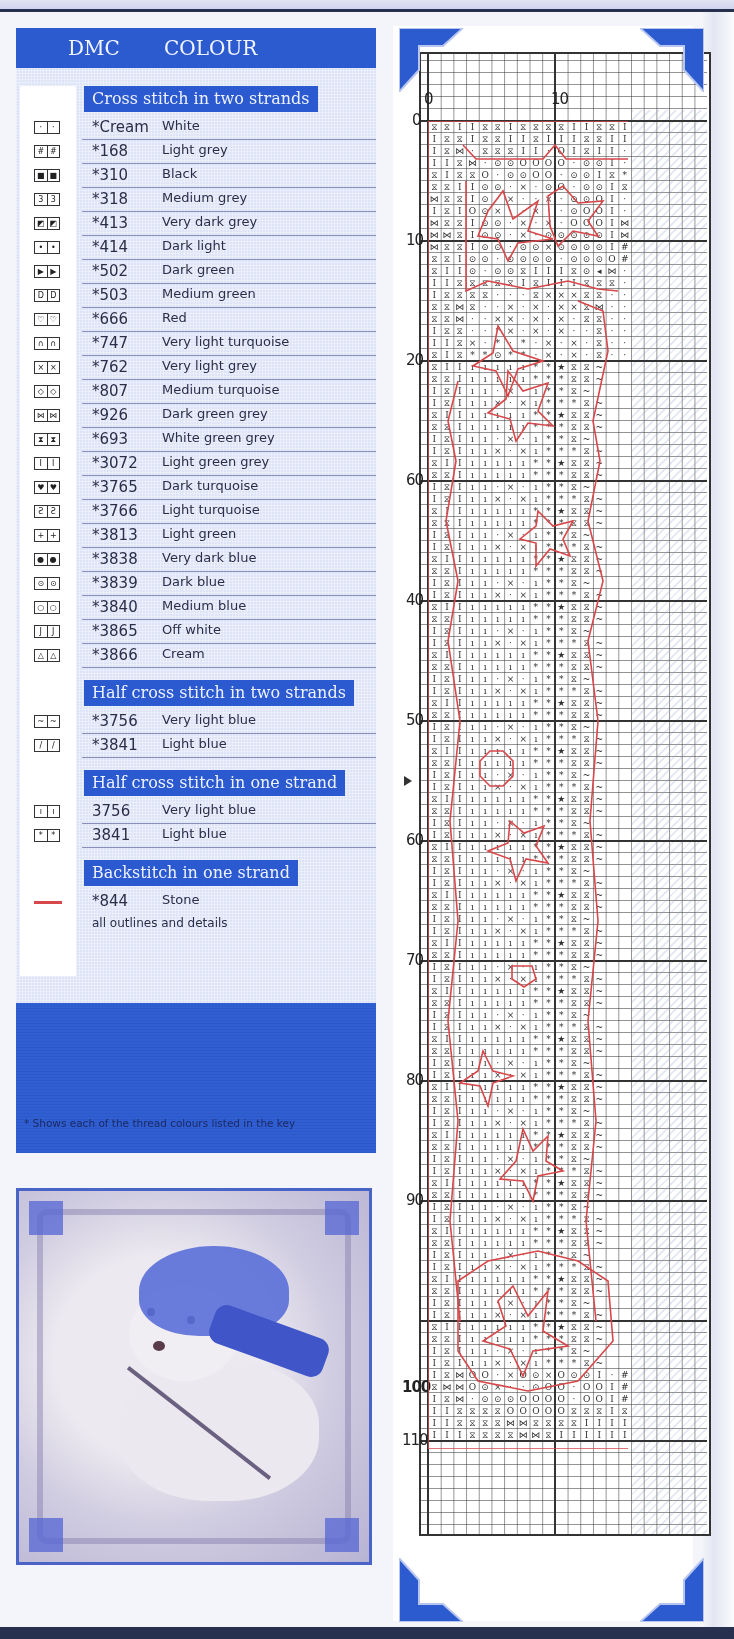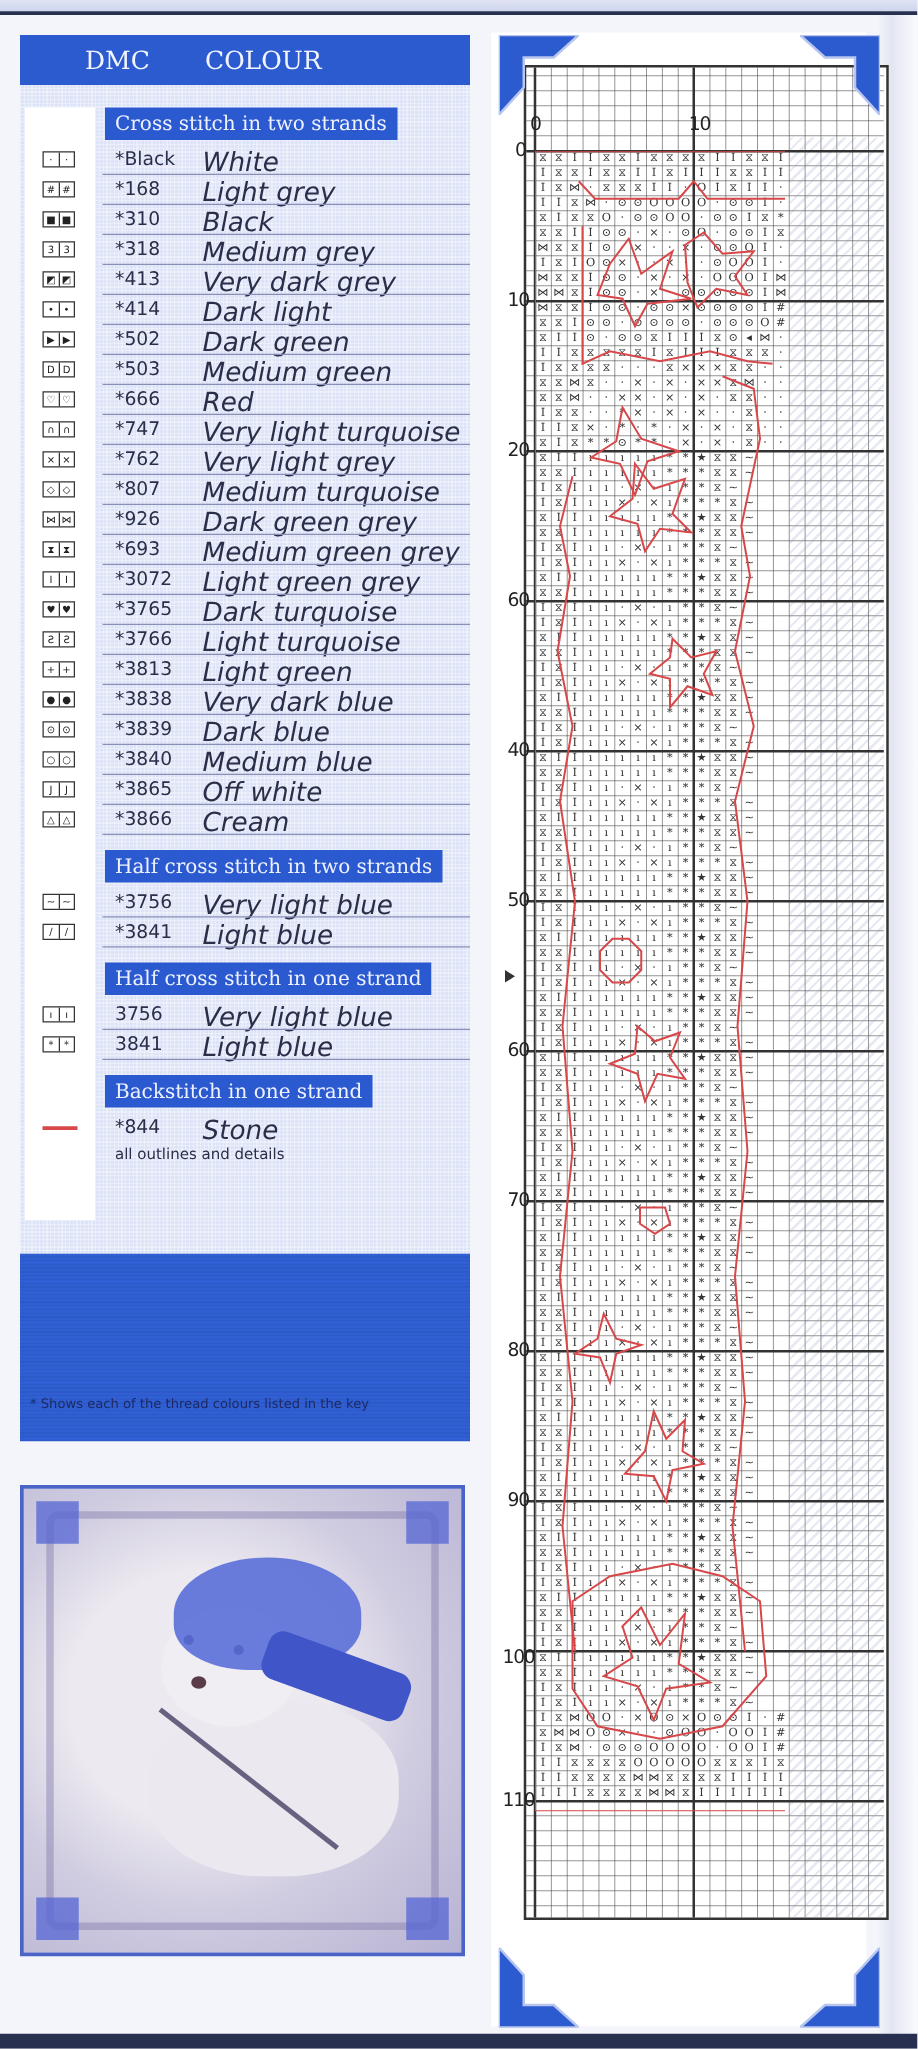--- a/index.html
+++ b/index.html
@@ -14,21 +14,21 @@
          background-image: repeating-linear-gradient(0deg, rgba(255,255,255,.35) 0 1px, transparent 1px 3px), repeating-linear-gradient(90deg, rgba(255,255,255,.35) 0 1px, transparent 1px 3px); }
   .key-head { position: absolute; left: 0; top: 0; width: 360px; height: 40px; background: #2c5bd0; color: #f2f5ff; font-family: "DejaVu Serif", serif; font-size: 20px; }
   .key-head span { position: absolute; top: 8px; }
   .sym-col { position: absolute; left: 4px; top: 58px; width: 56px; height: 890px; background: #ffffff; }
   .section-bar { position: absolute; left: 68px; height: 26px; background: #2b59cf; color: #eef2ff; font-family: "DejaVu Serif", serif; font-size: 16px; padding: 3px 8px; white-space: nowrap; }
   .row { position: absolute; left: 0; width: 360px; height: 24px; }
   .row .sym { position: absolute; left: 18px; top: 5px; width: 26px; height: 13px; border: 1px solid #333; background: #fff; display: flex; }
   .row .sym i { flex: 1; border-right: 1px solid #333; font-style: normal; font-size: 8px; line-height: 11px; text-align: center; color: #222; }
   .row .sym i:last-child { border-right: none; }
   .row .code { position: absolute; left: 76px; top: 2px; font-size: 15px; color: #2a2e48; }
-  .row .name { position: absolute; left: 146px; top: 2px; font-size: 21px; color: #2a2e48; font-style: italic; }
+  .row .name { position: absolute; left: 146px; top: 2px; font-size: 13px; color: #2a2e48; }
   .row .rule { position: absolute; left: 66px; right: 0; bottom: 0; height: 1px; background: #8a8fb8; }
   .bs-line { position: absolute; left: 18px; top: 11px; width: 28px; height: 3px; background: #d8474a; }
   .note { position: absolute; left: 76px; font-size: 12px; color: #2a2e48; }
 
   .fact { position: absolute; left: 16px; top: 1003px; width: 360px; height: 150px; background: #2f5fd3;
           background-image: repeating-linear-gradient(0deg, rgba(0,0,0,.06) 0 1px, transparent 1px 3px); }
   .fact-title { position: absolute; left: 8px; top: 8px; font-family: "DejaVu Serif", serif; font-style: italic; font-weight: bold; font-size: 22px; color: #1a2350; }
   .fact-body { position: absolute; left: 8px; top: 46px; width: 345px; font-family: "DejaVu Serif", serif; font-size: 11.5px; line-height: 16px; color: #eef2ff; }
   .fact-foot { position: absolute; left: 8px; top: 114px; font-size: 10.5px; color: #1d2a66; }
 
@@ -76,21 +76,21 @@
     <span style="left:148px">COLOUR</span>
   </div>
   <div class="sym-col"></div>
   <div id="key-rows">
       <div class="section-bar" style="top: 58px;">Cross stitch in two strands</div>
       <div class="row" style="top: 88px;">
         <div class="sym">
           <i>·</i>
           <i>·</i>
         </div>
-        <span class="code">*Black</span>
+        <span class="code">*Cream</span>
         <span class="name">White</span>
         <div class="rule"></div>
       </div>
       <div class="row" style="top: 112px;">
         <div class="sym">
           <i>#</i>
           <i>#</i>
         </div>
         <span class="code">*168</span>
         <span class="name">Light grey</span>
@@ -194,21 +194,21 @@
         <span class="code">*926</span>
         <span class="name">Dark green grey</span>
         <div class="rule"></div>
       </div>
       <div class="row" style="top: 400px;">
         <div class="sym">
           <i>⧗</i>
           <i>⧗</i>
         </div>
         <span class="code">*693</span>
-        <span class="name">Medium green grey</span>
+        <span class="name">White green grey</span>
         <div class="rule"></div>
       </div>
       <div class="row" style="top: 424px;">
         <div class="sym">
           <i>I</i>
           <i>I</i>
         </div>
         <span class="code">*3072</span>
         <span class="name">Light green grey</span>
         <div class="rule"></div>
@@ -394,21 +394,21 @@
     <span class="axis-num" style="left: 412px; top: 111px;">0</span>
     <span class="axis-num" style="left: 406px; top: 231px;">10</span>
     <span class="axis-num" style="left: 406px; top: 351px;">20</span>
     <span class="axis-num" style="left: 406px; top: 471px;">60</span>
     <span class="axis-num" style="left: 406px; top: 591px;">40</span>
     <span class="axis-num" style="left: 406px; top: 711px;">50</span>
     <span class="axis-num" style="left: 406px; top: 831px;">60</span>
     <span class="axis-num" style="left: 406px; top: 951px;">70</span>
     <span class="axis-num" style="left: 406px; top: 1071px;">80</span>
     <span class="axis-num" style="left: 406px; top: 1191px;">90</span>
-    <span class="axis-num" style="left: 402px; top: 1316px;">100</span>
+    <span class="axis-num" style="left: 402px; top: 1378px; font-weight: bold;">100</span>
     <span class="axis-num" style="left: 402px; top: 1431px;">110</span>
   </div>
 <div class="cells" id="cells">
     <div class="cell-row" style="top: 0px;"><b>⧖</b><b>⧖</b><b>I</b><b>I</b><b>⧖</b><b>⧖</b><b>I</b><b>⧖</b><b>⧖</b><b>⧖</b><b>⧖</b><b>I</b><b>I</b><b>⧖</b><b>⧖</b><b>I</b></div>
     <div class="cell-row" style="top: 12px;"><b>I</b><b>⧖</b><b>⧖</b><b>I</b><b>⧖</b><b>⧖</b><b>I</b><b>I</b><b>⧖</b><b>I</b><b>I</b><b>I</b><b>⧖</b><b>⧖</b><b>I</b><b>I</b></div>
     <div class="cell-row" style="top: 24px;"><b>I</b><b>⧖</b><b>⋈</b><b>·</b><b>⧖</b><b>⧖</b><b>⧖</b><b>I</b><b>I</b><b>·</b><b>O</b><b>I</b><b>⧖</b><b>I</b><b>I</b><b>·</b></div>
     <div class="cell-row" style="top: 36px;"><b>I</b><b>I</b><b>⧖</b><b>⋈</b><b>·</b><b>⊙</b><b>⊙</b><b>O</b><b>O</b><b>O</b><b>O</b><b>·</b><b>⊙</b><b>⊙</b><b>I</b><b>·</b></div>
     <div class="cell-row" style="top: 48px;"><b>⧖</b><b>I</b><b>⧖</b><b>⧖</b><b>O</b><b>·</b><b>⊙</b><b>⊙</b><b>O</b><b>O</b><b>·</b><b>⊙</b><b>⊙</b><b>I</b><b>⧖</b><b>*</b></div>
     <div class="cell-row" style="top: 60px;"><b>⧖</b><b>⧖</b><b>I</b><b>I</b><b>⊙</b><b>⊙</b><b>·</b><b>×</b><b>·</b><b>⊙</b><b>O</b><b>·</b><b>⊙</b><b>⊙</b><b>I</b><b>⧖</b></div>
     <div class="cell-row" style="top: 72px;"><b>⋈</b><b>⧖</b><b>⧖</b><b>I</b><b>⊙</b><b>·</b><b>×</b><b>·</b><b>·</b><b>×</b><b>·</b><b>⊙</b><b>⊙</b><b>O</b><b>I</b><b>·</b></div>

